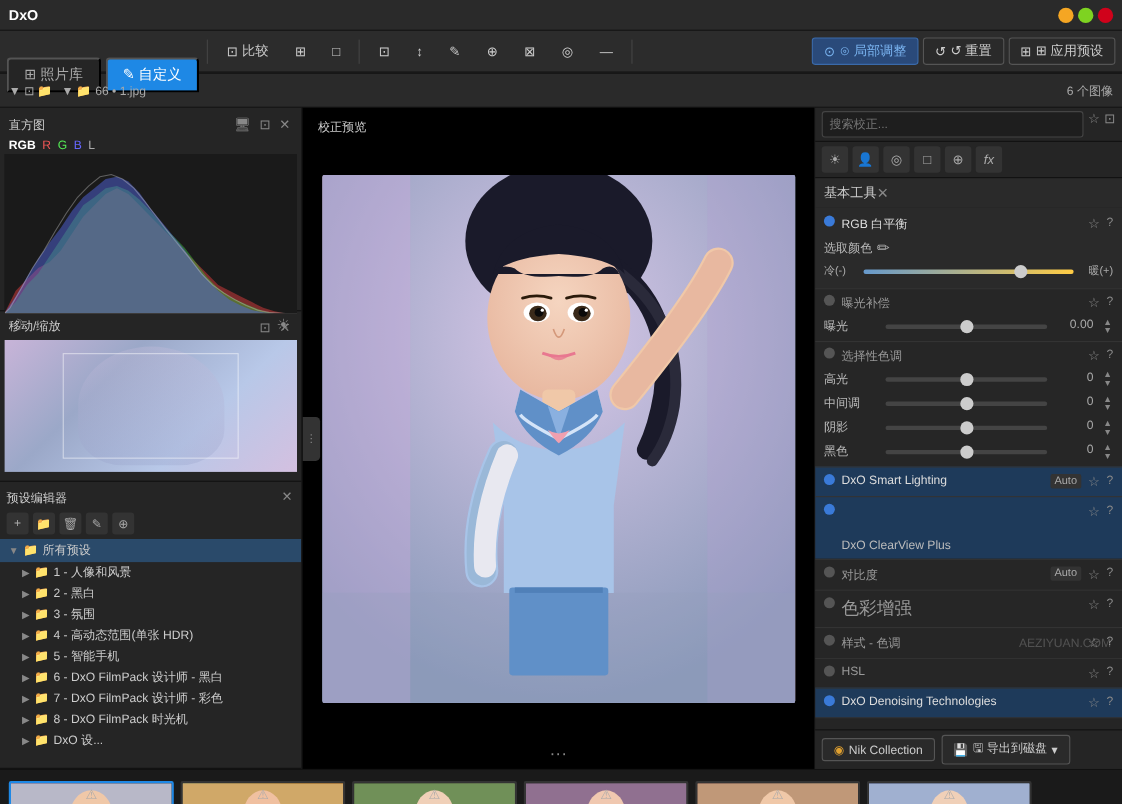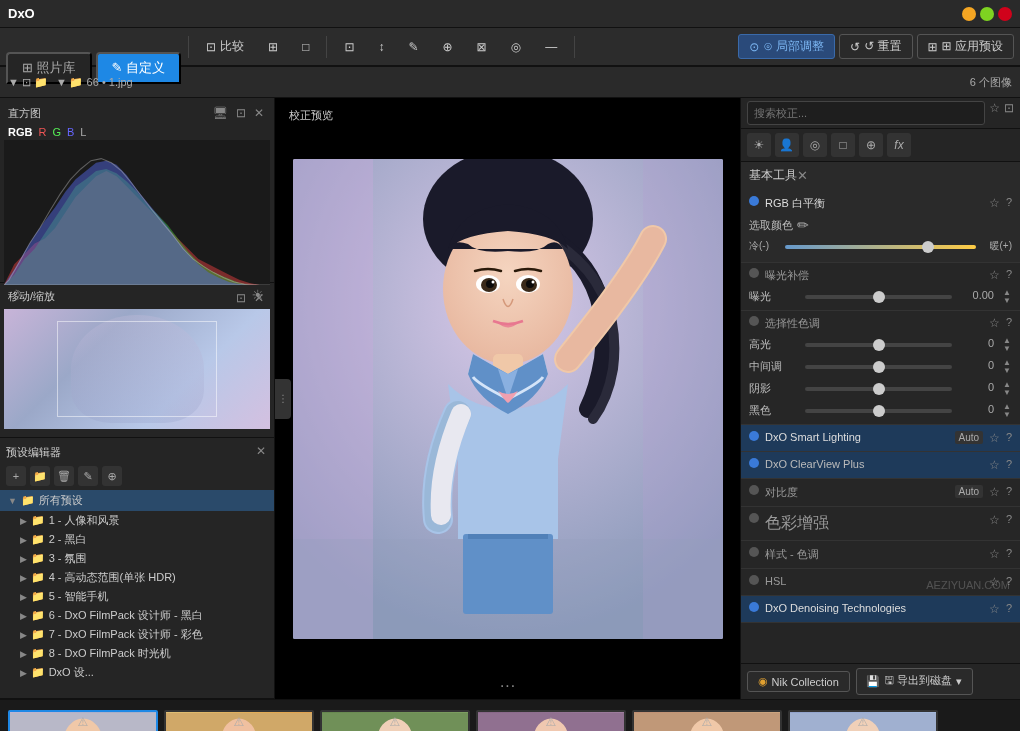--- a/index.html
+++ b/index.html
@@ -528,21 +528,21 @@
             <span style="font-size:11px;color:#ddd;flex:1;">DxO Smart Lighting</span>
             <span class="tool-badge">Auto</span>
             <span class="tool-star">☆</span>
             <span class="tool-q">?</span>
           </div>
         </div>
 
         <div style="background:#1e3a5a;border-top:1px solid #333;padding:3px 0;">
           <div class="tool-row">
             <span style="display:inline-block;width:10px;height:10px;background:#3a7ad8;border-radius:50%;flex-shrink:0;"></span>
-            <span style="font-size:11px;color:#bbb;flex:1;">DxO ClearView Plus</span>
+            <span style="font-size:11px;color:#bbb;flex:1;margin-top:32px;">DxO ClearView Plus</span>
             <span class="tool-star">☆</span>
             <span class="tool-q">?</span>
           </div>
         </div>
 
         <div style="background:#262626;border-top:1px solid #333;padding:3px 0;">
           <div class="tool-row">
             <span style="display:inline-block;width:10px;height:10px;background:#555;border-radius:50%;flex-shrink:0;"></span>
             <span style="font-size:11px;color:#999;flex:1;">对比度</span>
             <span class="tool-badge">Auto</span>

